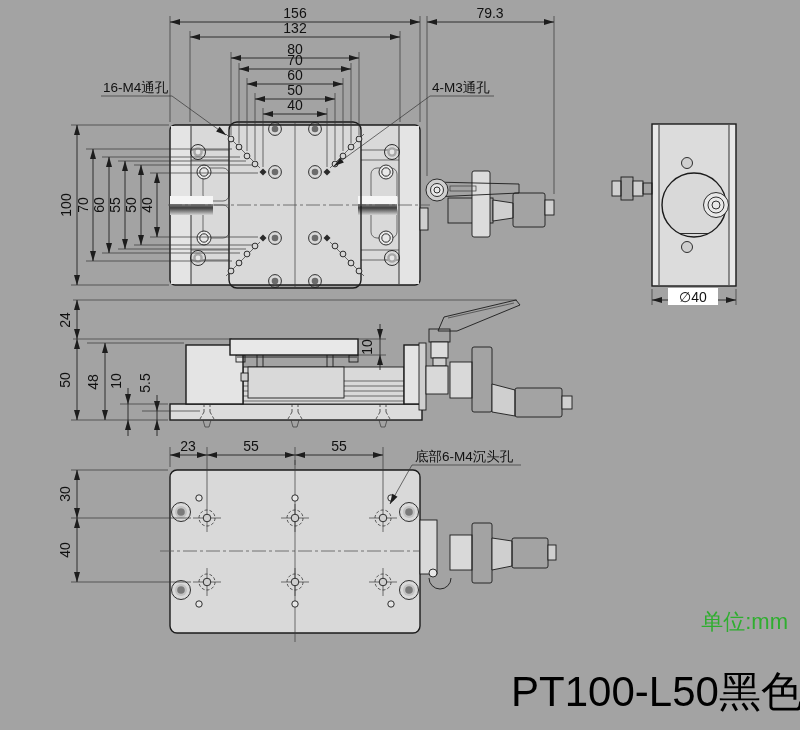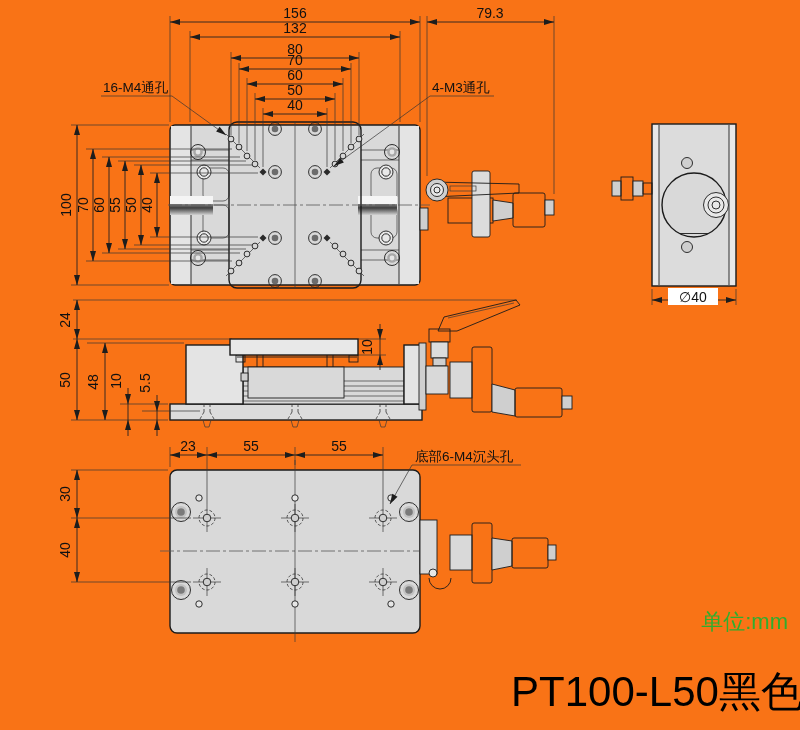--- a/index.html
+++ b/index.html
@@ -1,16 +1,16 @@
 <!DOCTYPE html>
 <html><head>
 <meta charset="utf-8">
 <style>
   html,body{margin:0;padding:0;background:#fff;}
-  #stage{position:relative;width:800px;height:730px;background:#f97316;overflow:hidden;
+  #stage{position:relative;width:800px;height:730px;background:#a3a3a3;overflow:hidden;
          font-family:"Liberation Sans",sans-serif;}
   svg{display:block}
   .out  {stroke:#1b1b1b;stroke-width:1.4;fill:none}
   .out2 {stroke:#1b1b1b;stroke-width:0.9;fill:none}
   .thin {stroke:#3a3a3a;stroke-width:0.7;fill:none}
   .dim  {stroke:#222;stroke-width:0.9;fill:none}
   .ext  {stroke:#333;stroke-width:0.7;fill:none}
   .cl   {stroke:#555;stroke-width:0.8;fill:none;stroke-dasharray:14 3 3 3}
   .hid  {stroke:#333;stroke-width:0.8;fill:none;stroke-dasharray:3 2}
   .dimtxt{font-size:14px;fill:#111;font-family:"Liberation Sans",sans-serif}

